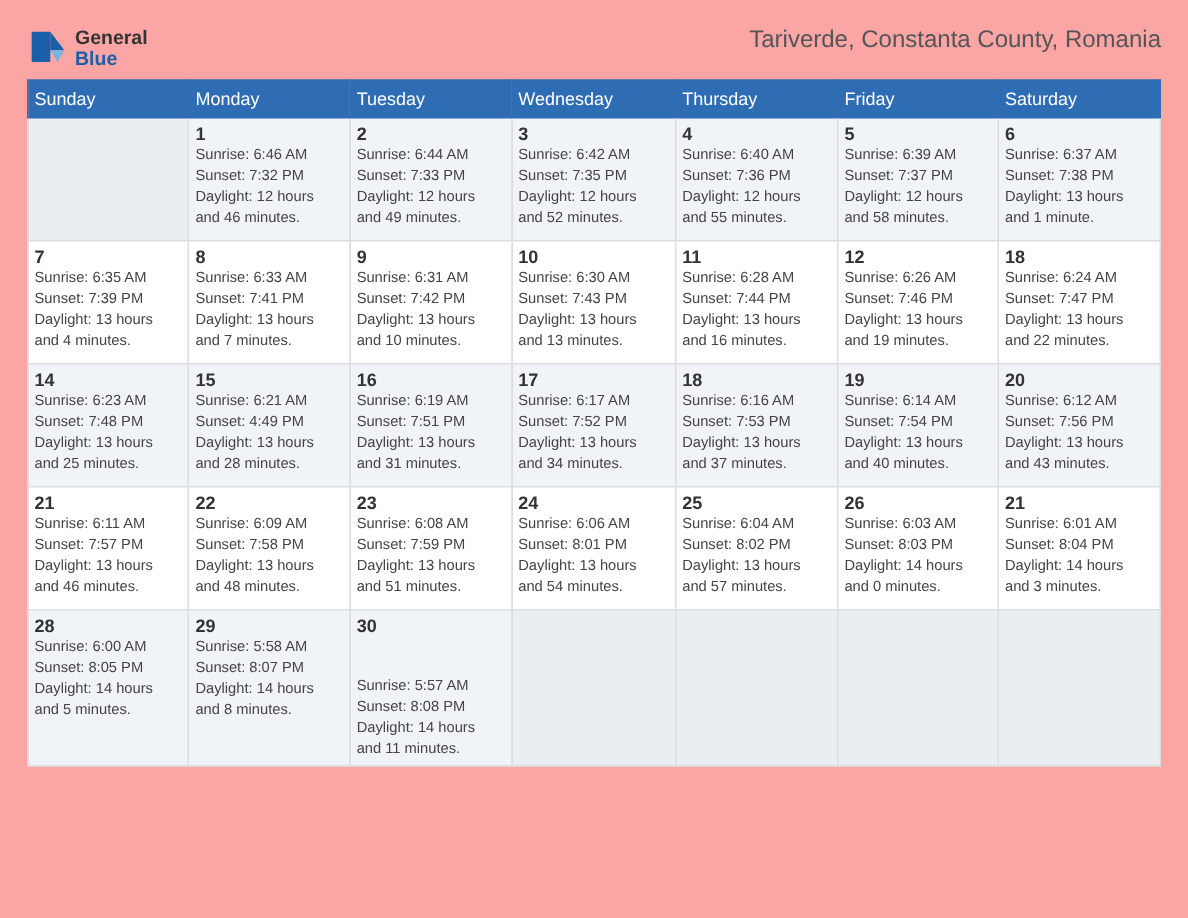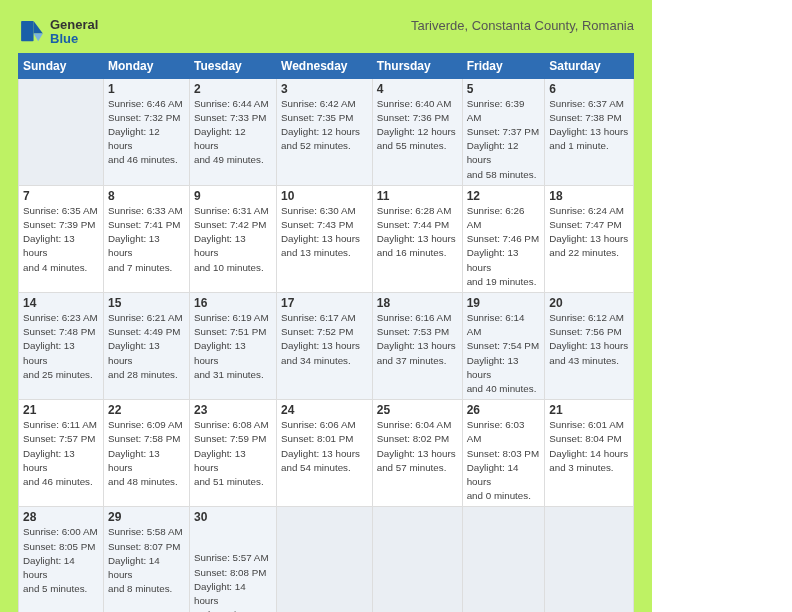--- a/index.html
+++ b/index.html
@@ -4,24 +4,24 @@
   <style>
     * { margin: 0; padding: 0; box-sizing: border-box; }
     body {
       font-family: Arial, sans-serif;
       background: #fff;
       width: 792px;
       height: 612px;
       overflow: hidden;
     }
     .page {
-      width: 652px;
+      width: 792px;
       height: 612px;
       padding: 18px 18px 10px 18px;
-      background: #bef264;
+      background: #fca5a5;
     }
     .header {
       display: flex;
       justify-content: space-between;
       align-items: flex-start;
       margin-bottom: 6px;
     }
     .logo {
       display: flex;
       align-items: center;
@@ -42,35 +42,35 @@
     }
     .title-area {
       text-align: right;
     }
     .month-title {
       font-size: 30px;
       font-weight: bold;
       color: #333;
     }
     .subtitle {
-      font-size: 13px;
+      font-size: 16px;
       color: #555;
     }
     .calendar {
       width: 100%;
       border-collapse: collapse;
       font-size: 10.5px;
     }
     .calendar th {
       background: #2e6db4;
       color: #fff;
       padding: 5px 4px;
       text-align: left;
       font-size: 12px;
-      font-weight: bold;
+      font-weight: normal;
       border: 1px solid #2e6db4;
     }
     .calendar td {
       border: 1px solid #ddd;
       vertical-align: top;
       padding: 3px 4px;
       width: 113px;
       height: 82px;
       background: #fff;
     }

